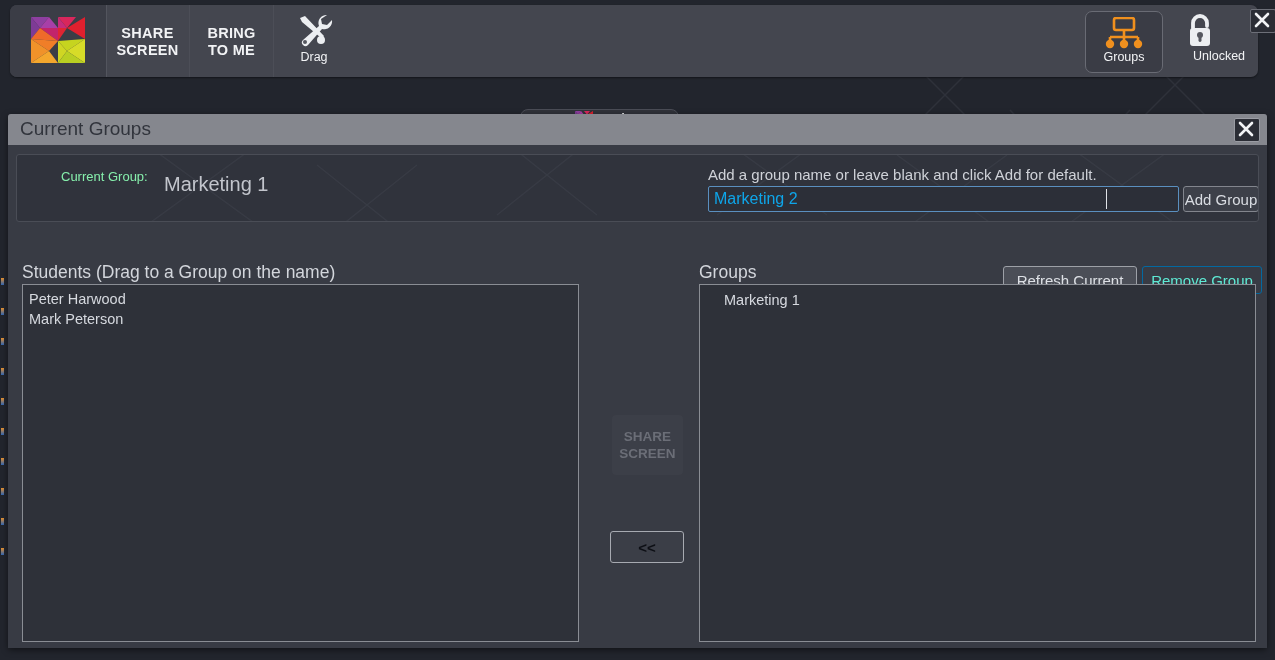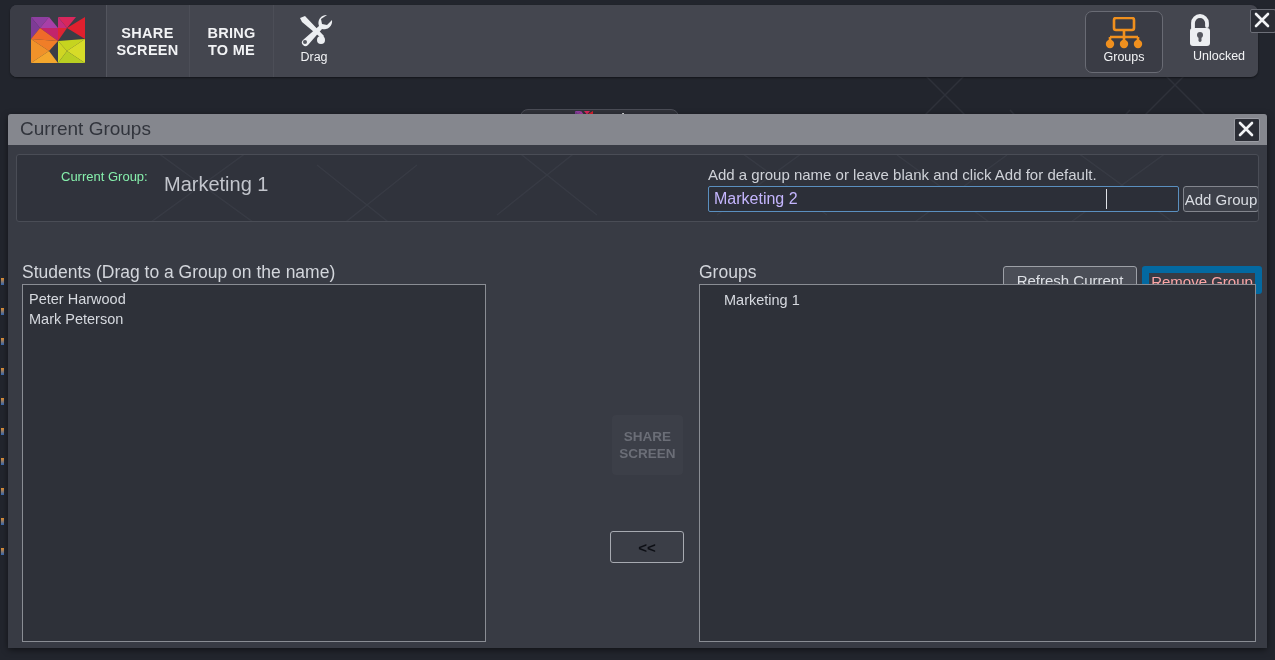--- a/index.html
+++ b/index.html
@@ -291,21 +291,21 @@
   #group-name-input {
     position: absolute;
     left: 691px;
     top: 31px;
     width: 471px;
     height: 26px;
     background: #2c2f38;
     border: 1px solid #5a8fbf;
     border-radius: 2px;
     box-sizing: border-box;
-    color: #c4b5fd;
+    color: #0ea5e9;
     font-family: "Liberation Sans", sans-serif;
     font-size: 16px;
     padding: 0 5px;
     outline: none;
   }
   #text-caret {
     position: absolute;
     left: 1089px;
     top: 34px;
     width: 1px;
@@ -346,24 +346,24 @@
     cursor: pointer;
     padding: 0;
   }
   #remove-group-button {
     position: absolute;
     left: 1134px;
     top: 121px;
     width: 120px;
     height: 28px;
     background: #383b44;
-    border: 7px solid #0369a1;
+    border: 1px solid #0369a1;
     border-radius: 3px;
     box-sizing: border-box;
-    color: #fca5a5;
+    color: #5eead4;
     font-family: "Liberation Sans", sans-serif;
     font-size: 15px;
     cursor: pointer;
     padding: 0;
     text-align: center;
   }
 
   
   #students-heading {
     position: absolute;
@@ -378,21 +378,21 @@
     top: 117px;
     font-size: 17.5px;
     color: #d3d6dc;
   }
 
   
   #students-list {
     position: absolute;
     left: 14px;
     top: 139px;
-    width: 464px;
+    width: 557px;
     height: 358px;
     background: #2e3139;
     border: 1px solid #8a8d94;
     box-sizing: border-box;
     overflow: hidden;
   }
   #groups-list {
     position: absolute;
     left: 691px;
     top: 139px;

